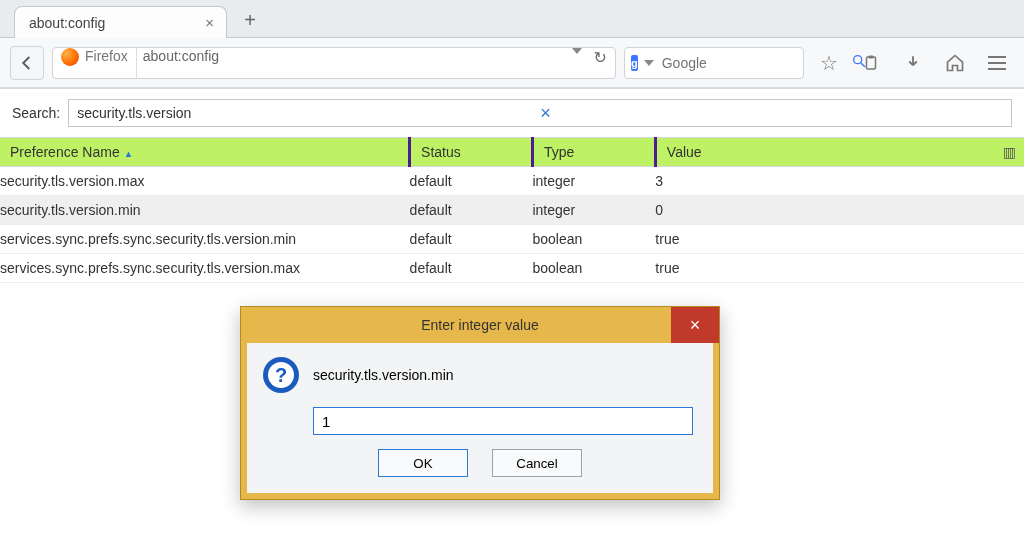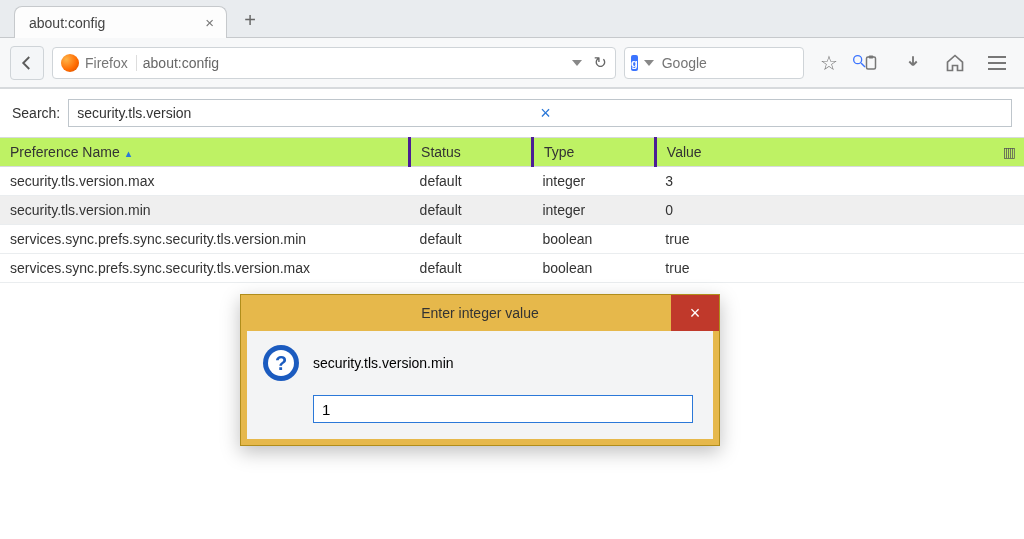--- a/index.html
+++ b/index.html
@@ -23,21 +23,21 @@
     height:50px; background:#f7f8f9; border-bottom:1px solid #d7dadd;
     display:flex; align-items:center; padding:0 10px; gap:8px;
   }
   .back-btn {
     width:34px; height:34px; border:1px solid #cfd4d8; border-radius:4px;
     display:flex; align-items:center; justify-content:center; background:#f4f6f8;
     font-size:20px; color:#5b5b5b; cursor:pointer;
   }
   .urlbar {
     flex:1; height:32px; border:1px solid #cfd4d8; border-radius:4px; background:#fff;
-    display:flex; align-items:center; padding:0 8px; gap:6px;
+    display:flex; padding:0 8px; gap:6px;
   }
   .ff-icon { width:18px; height:18px; border-radius:50%; background:radial-gradient(circle at 30% 30%, #ffb347, #ff6a00 60%, #c94a00); position:relative; }
   .engine-label { color:#777; font-size:14px; border-right:1px solid #ddd; padding-right:8px; }
   .urltext { color:#666; flex:1; }
   .dropcaret { width:0; height:0; border-left:5px solid transparent; border-right:5px solid transparent; border-top:6px solid #888; margin-right:6px; }
   .reload { font-size:16px; color:#666; }
   .searchbox {
     width:180px; height:32px; border:1px solid #cfd4d8; border-radius:4px; background:#fff;
     display:flex; align-items:center; padding:0 6px; gap:6px;
   }
@@ -59,26 +59,26 @@
   
   table.prefs { width:100%; border-collapse:collapse; }
   .prefs th {
     text-align:left; font-weight:normal; color:#333;
     border-top:1px solid #d7dadd; border-bottom:1px solid #d7dadd;
     padding:6px 10px; background:#bef264; position:relative;
   }
   .prefs th.sort::after { content:"▴"; color:#2b78d8; margin-left:6px; font-size:11px; }
   .prefs th + th { border-left:3px solid #4c1d95; }
   .colpick { position:absolute; right:8px; top:6px; font-size:14px; color:#555; }
-  .prefs td { padding:6px 10px; border-bottom:1px solid #eaedef; color:#333; }
+  .prefs td { padding:6px 0; border-bottom:1px solid #eaedef; color:#333; }
   tr.sel td { background:#efefef; }
 
   
   .dialog {
-    position:absolute; left:240px; top:294px; width:480px;
+    position:absolute; left:240px; top:306px; width:480px;
     border:1px solid #b08d1b; background:#fff;
     box-shadow:0 6px 18px rgba(0,0,0,.25);
   }
   .dlg-title {
     height:36px; background:#e6b84b; display:flex; align-items:center; justify-content:center;
     position:relative; color:#333;
   }
   .dlg-close {
     position:absolute; right:0; top:0; width:48px; height:36px; background:#c0392b;
     color:#fff; display:flex; align-items:center; justify-content:center; font-size:18px; cursor:pointer;
@@ -209,14 +209,18 @@
     <div class="dlg-close">×</div>
   </div>
   <div class="dlg-body">
     <div class="dlg-row">
       <div class="q-icon">
           <div class="q">?</div>
         </div>
       <span>security.tls.version.min</span>
     </div>
     <input class="dlg-input" value="1" style="">
+    <div class="dlg-btns">
+      <button class="dlg-btn ok">OK</button>
+      <button class="dlg-btn">Cancel</button>
+    </div>
   </div>
 </div>
 
 </body></html>

